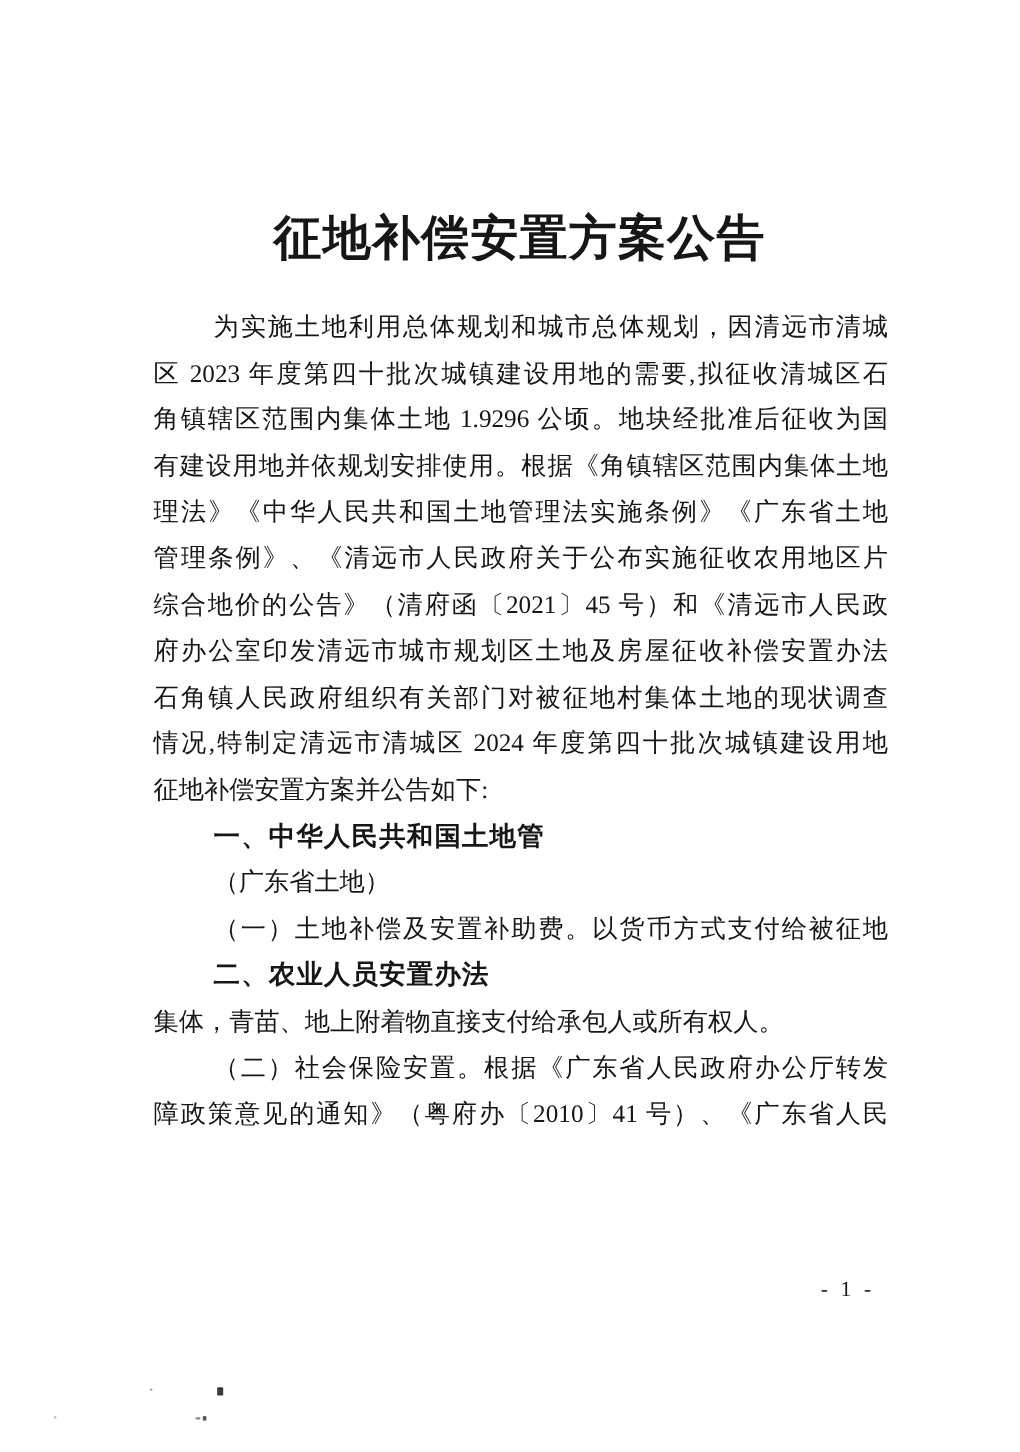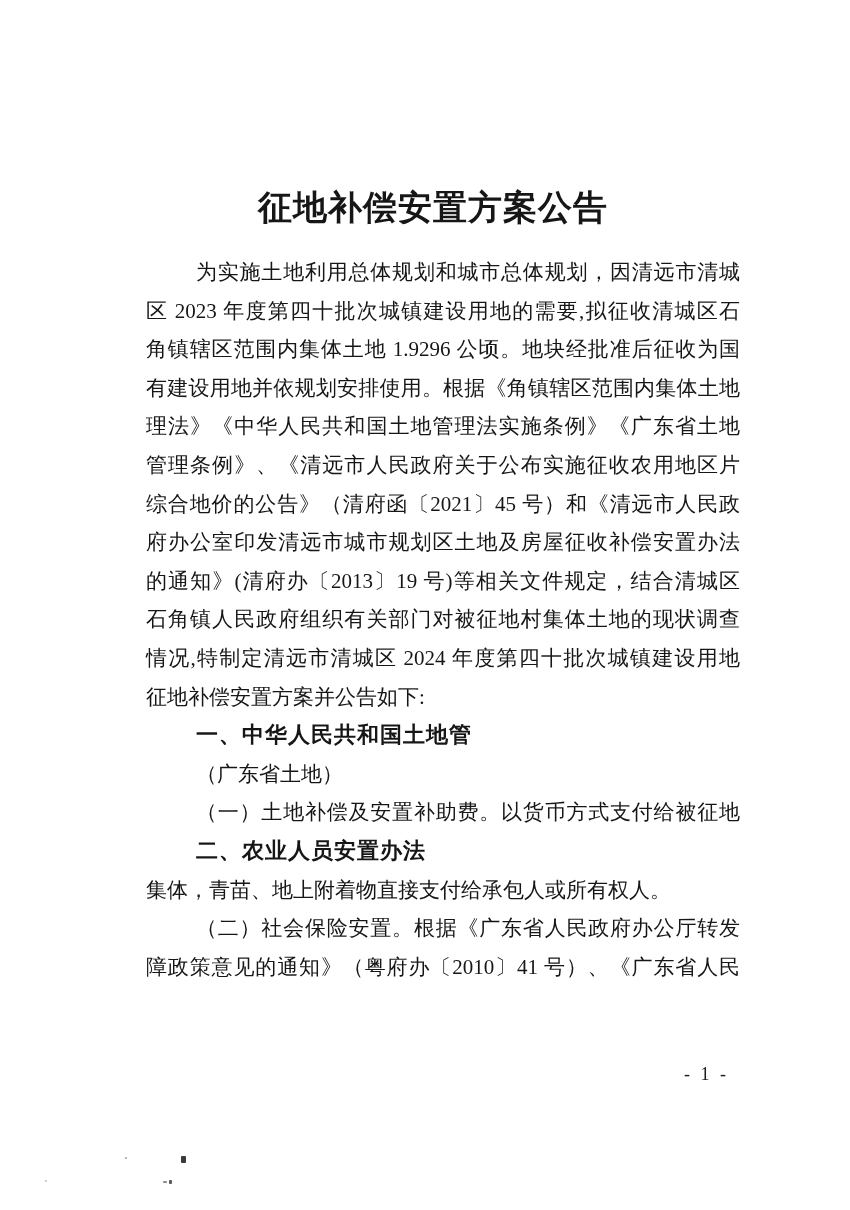--- a/index.html
+++ b/index.html
@@ -8,47 +8,46 @@
     width: 850px;
     height: 1210px;
     margin: 0 auto;
     background: #ffffff;
     overflow: hidden;
     font-family: "Liberation Serif", "DejaVu Serif", serif;
     color: #161616;
   }
   .title {
     position: absolute;
-    top: 185px;
+    top: 171px;
     left: 0;
     width: 850px;
     margin: 0;
     padding-left: 16px;
     box-sizing: border-box;
     text-align: center;
-    font-size: 34px;
+    font-size: 40px;
     font-weight: 700;
     letter-spacing: 1px;
     font-family: "Liberation Serif", "DejaVu Serif", serif;
     white-space: nowrap;
   }
   .content {
     position: absolute;
     top: 253px;
     left: 128px;
     width: 612px;
   }
   .line {
     font-size: 21px;
     line-height: 38.6px;
     height: 38.6px;
     text-align: left;
     overflow: visible;
     white-space: nowrap;
-    margin-left: 18px;
   }
   .line.justify {
     white-space: normal;
     text-align: justify;
     text-align-last: justify;
   }
   .line.indent { text-indent: 50px; }
   .line.bold {
     font-family: "Liberation Sans", "DejaVu Sans", sans-serif;
     font-weight: 700;
@@ -79,21 +78,20 @@
 
   <div class="content">
       <div class="line indent justify">为实施土地利用总体规划和城市总体规划，因清远市清城</div>
       <div class="line justify">区 2023 年度第四十批次城镇建设用地的需要,拟征收清城区石</div>
       <div class="line justify">角镇辖区范围内集体土地 1.9296 公顷。地块经批准后征收为国</div>
       <div class="line justify">有建设用地并依规划安排使用。根据《角镇辖区范围内集体土地</div>
       <div class="line justify">理法》《中华人民共和国土地管理法实施条例》《广东省土地</div>
       <div class="line justify">管理条例》、《清远市人民政府关于公布实施征收农用地区片</div>
       <div class="line justify">综合地价的公告》（清府函〔2021〕45 号）和《清远市人民政</div>
       <div class="line justify">府办公室印发清远市城市规划区土地及房屋征收补偿安置办法</div>
-      <div class="line justify">的通知》(清府办〔2013〕19 号)等相关文件规定，结合清城区</div>
       <div class="line justify">石角镇人民政府组织有关部门对被征地村集体土地的现状调查</div>
       <div class="line justify">情况,特制定清远市清城区 2024 年度第四十批次城镇建设用地</div>
       <div class="line">征地补偿安置方案并公告如下:</div>
       <div class="line indent bold">一、中华人民共和国土地管</div>
       <div class="line indent">（广东省土地）</div>
       <div class="line indent justify">（一）土地补偿及安置补助费。以货币方式支付给被征地</div>
       <div class="line indent bold">二、农业人员安置办法</div>
       <div class="line">集体，青苗、地上附着物直接支付给承包人或所有权人。</div>
       <div class="line indent justify">（二）社会保险安置。根据《广东省人民政府办公厅转发</div>
       <div class="line justify">障政策意见的通知》（粤府办〔2010〕41 号）、《广东省人民</div>

